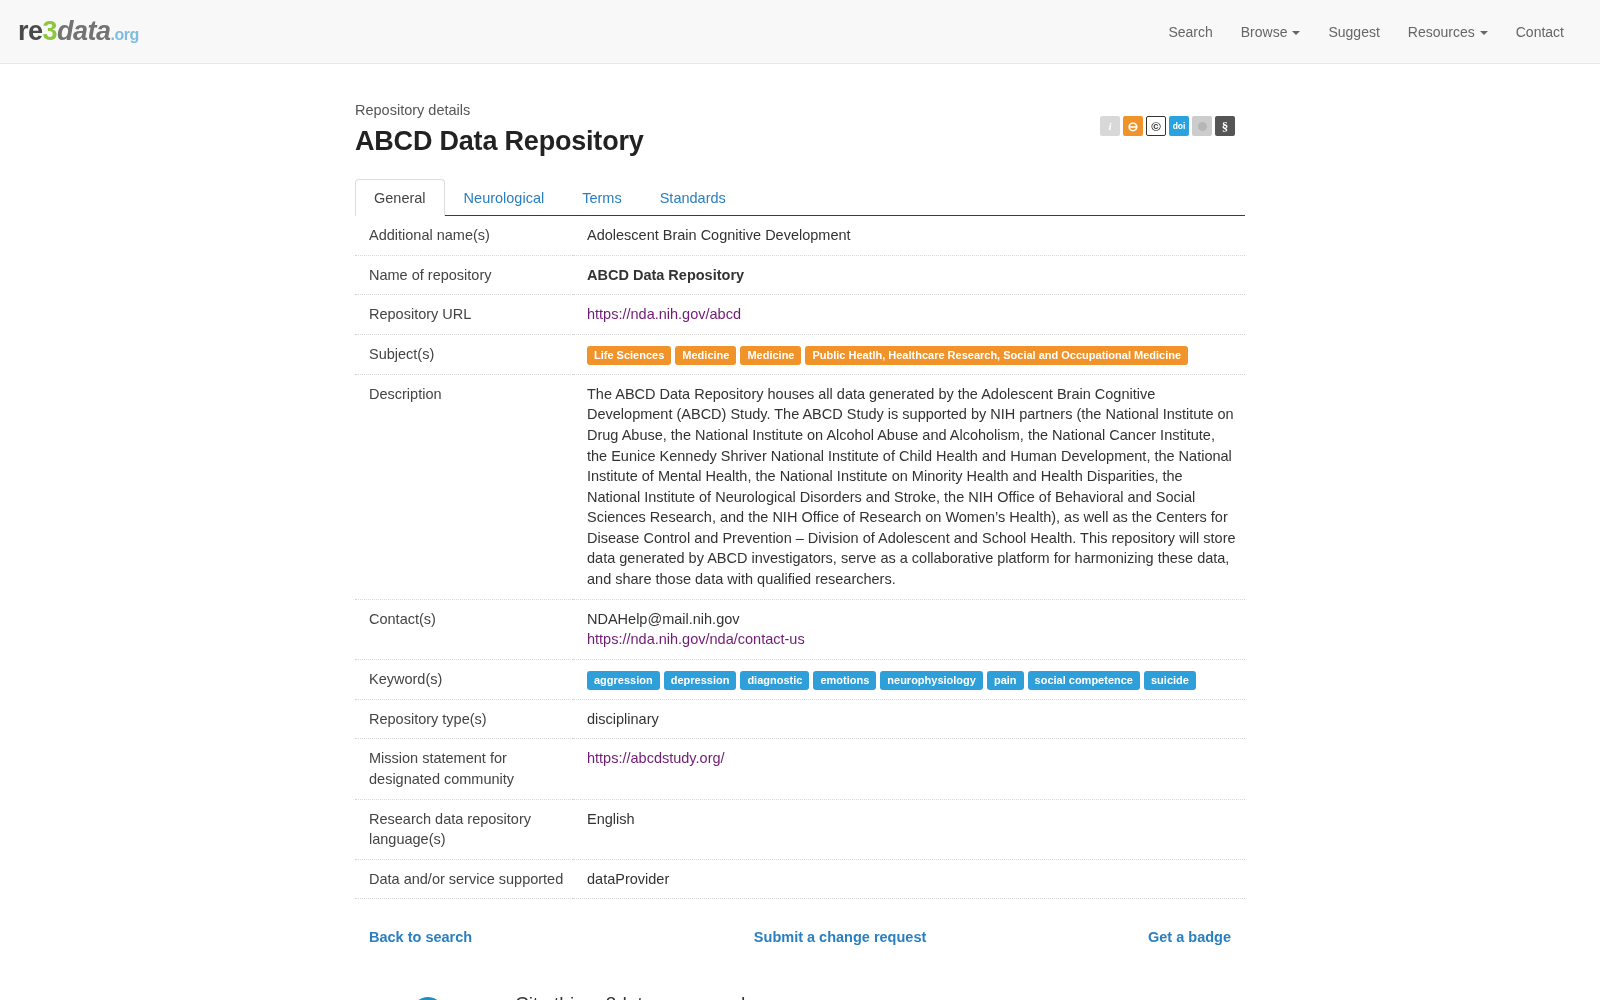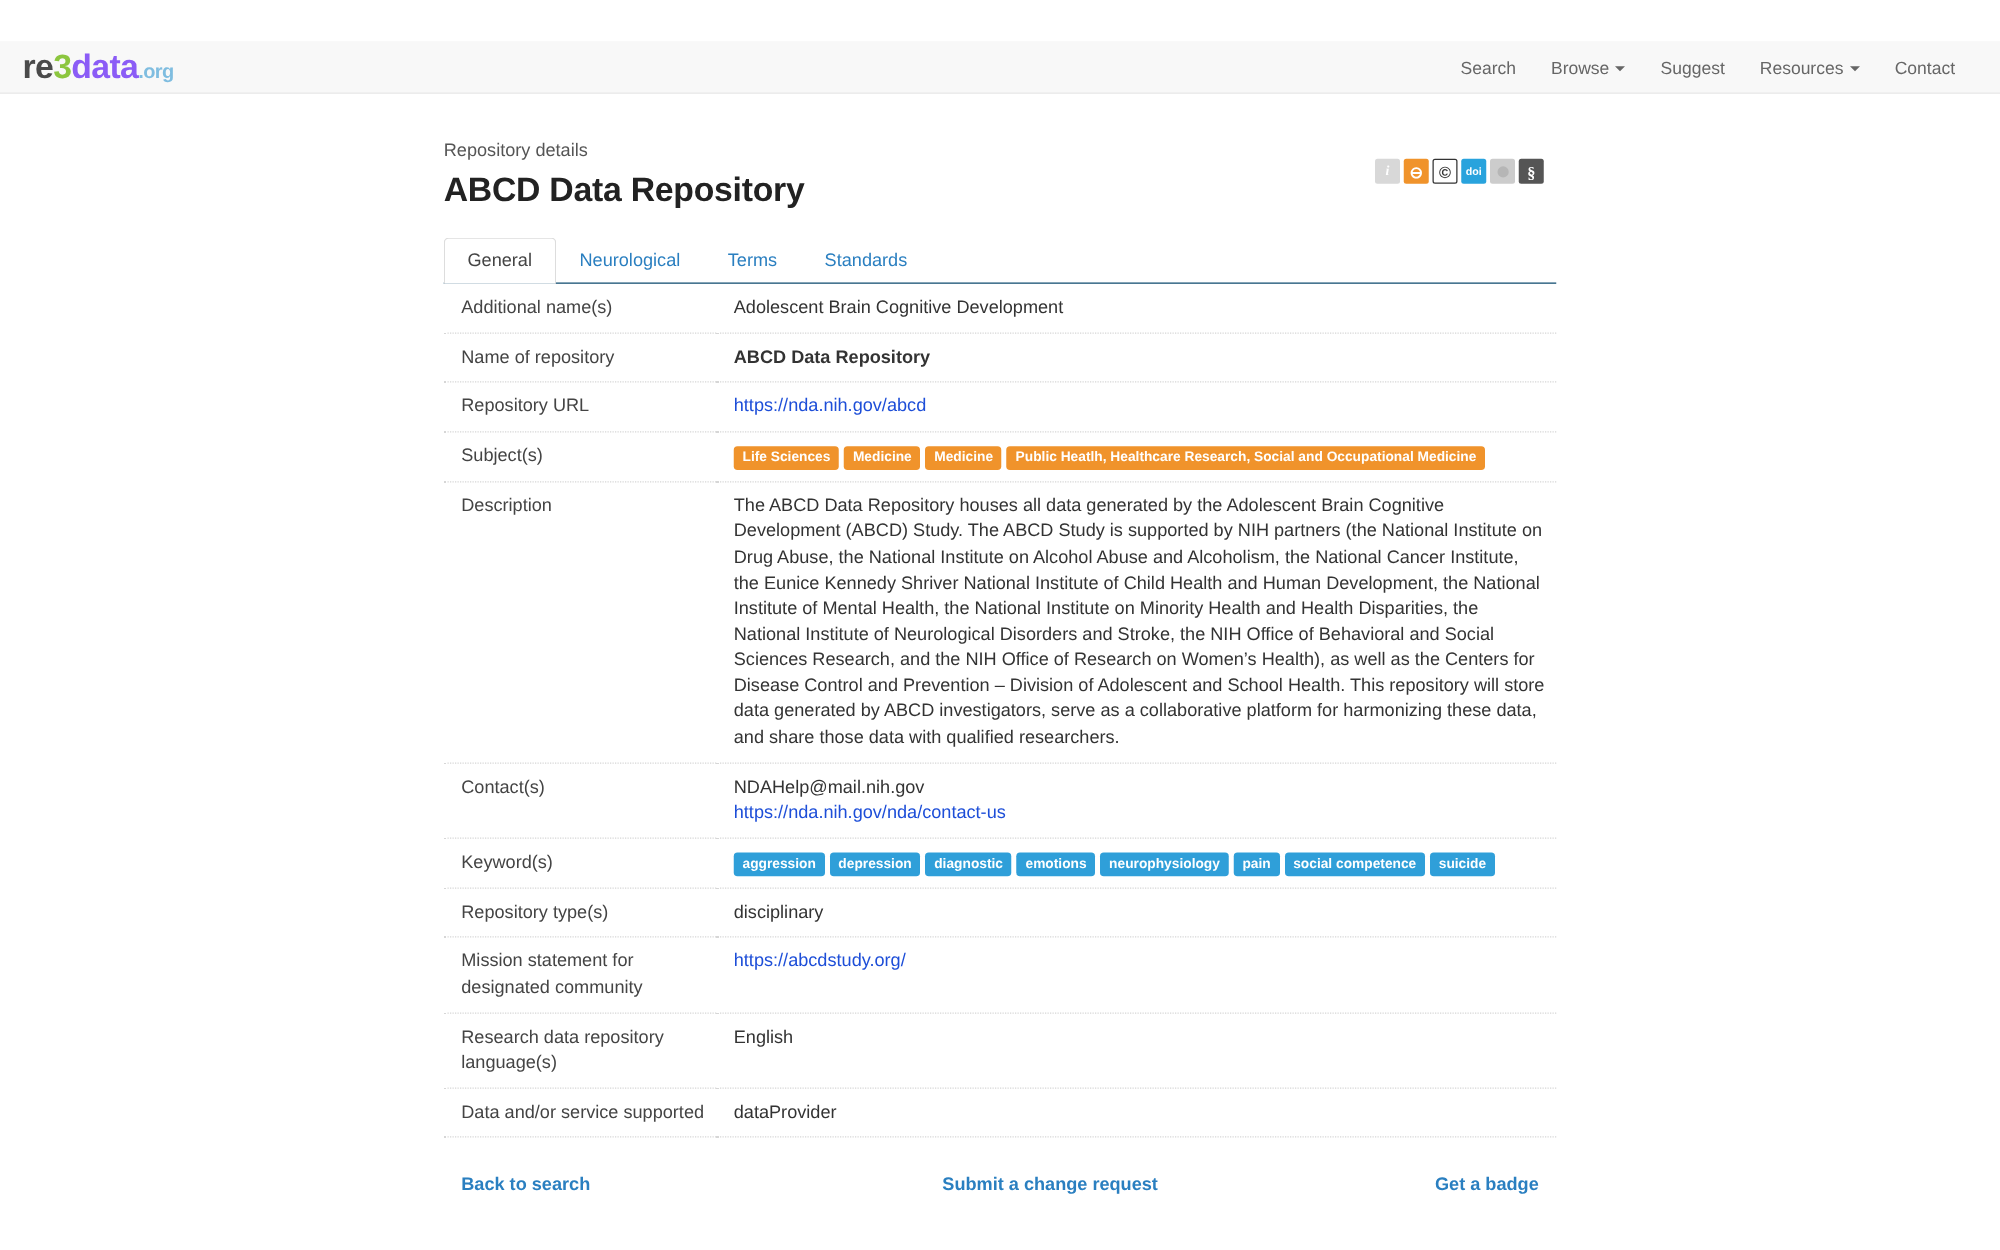--- a/index.html
+++ b/index.html
@@ -7,40 +7,39 @@
     margin: 0; padding: 0;
     width: 1600px; height: 1000px;
     background: #ffffff;
     font-family: "Liberation Sans", sans-serif;
     color: #333333;
     overflow: hidden;
   }
 
   
   .site-header {
-    height: 42px;
+    height: 64px;
     background: #f8f8f8;
     border-bottom: 1px solid #e7e7e7;
     display: flex;
     align-items: center;
     justify-content: space-between;
     padding: 0 22px 0 18px;
-    margin-top: 33px;
   }
   .logo {
     font-size: 27px;
     font-weight: bold;
     letter-spacing: -0.5px;
     display: flex;
     align-items: baseline;
     line-height: 1;
   }
   .logo .re { color: #4a4a4a; }
   .logo .three { color: #8cc63f; }
-  .logo .data { color: #8b5cf6; }
+  .logo .data { color: #737373; font-style: italic; }
   .logo .org { color: #7fbde0; font-size: 16px; }
 
   .nav { display: flex; align-items: center; gap: 0; }
   .nav-item {
     font-size: 14px;
     color: #666666;
     padding: 16px 14px;
     text-decoration: none;
     white-space: nowrap;
     cursor: pointer;
@@ -141,21 +140,21 @@
     vertical-align: top;
     font-size: 14.5px;
     line-height: 1.42;
   }
   td.label {
     width: 218px;
     color: #444444;
   }
   td.value { color: #333333; }
   td.value.bold { font-weight: bold; }
-  a.link { color: #1d4ed8; text-decoration: none; }
+  a.link { color: #701a75; text-decoration: none; }
 
   .chips { display: flex; flex-wrap: wrap; gap: 4px; padding-top: 2px; }
   .chip {
     display: inline-block;
     padding: 3px 7px 4px 7px;
     border-radius: 3px;
     font-size: 11px;
     font-weight: bold;
     color: #ffffff;
     line-height: 1.1;

